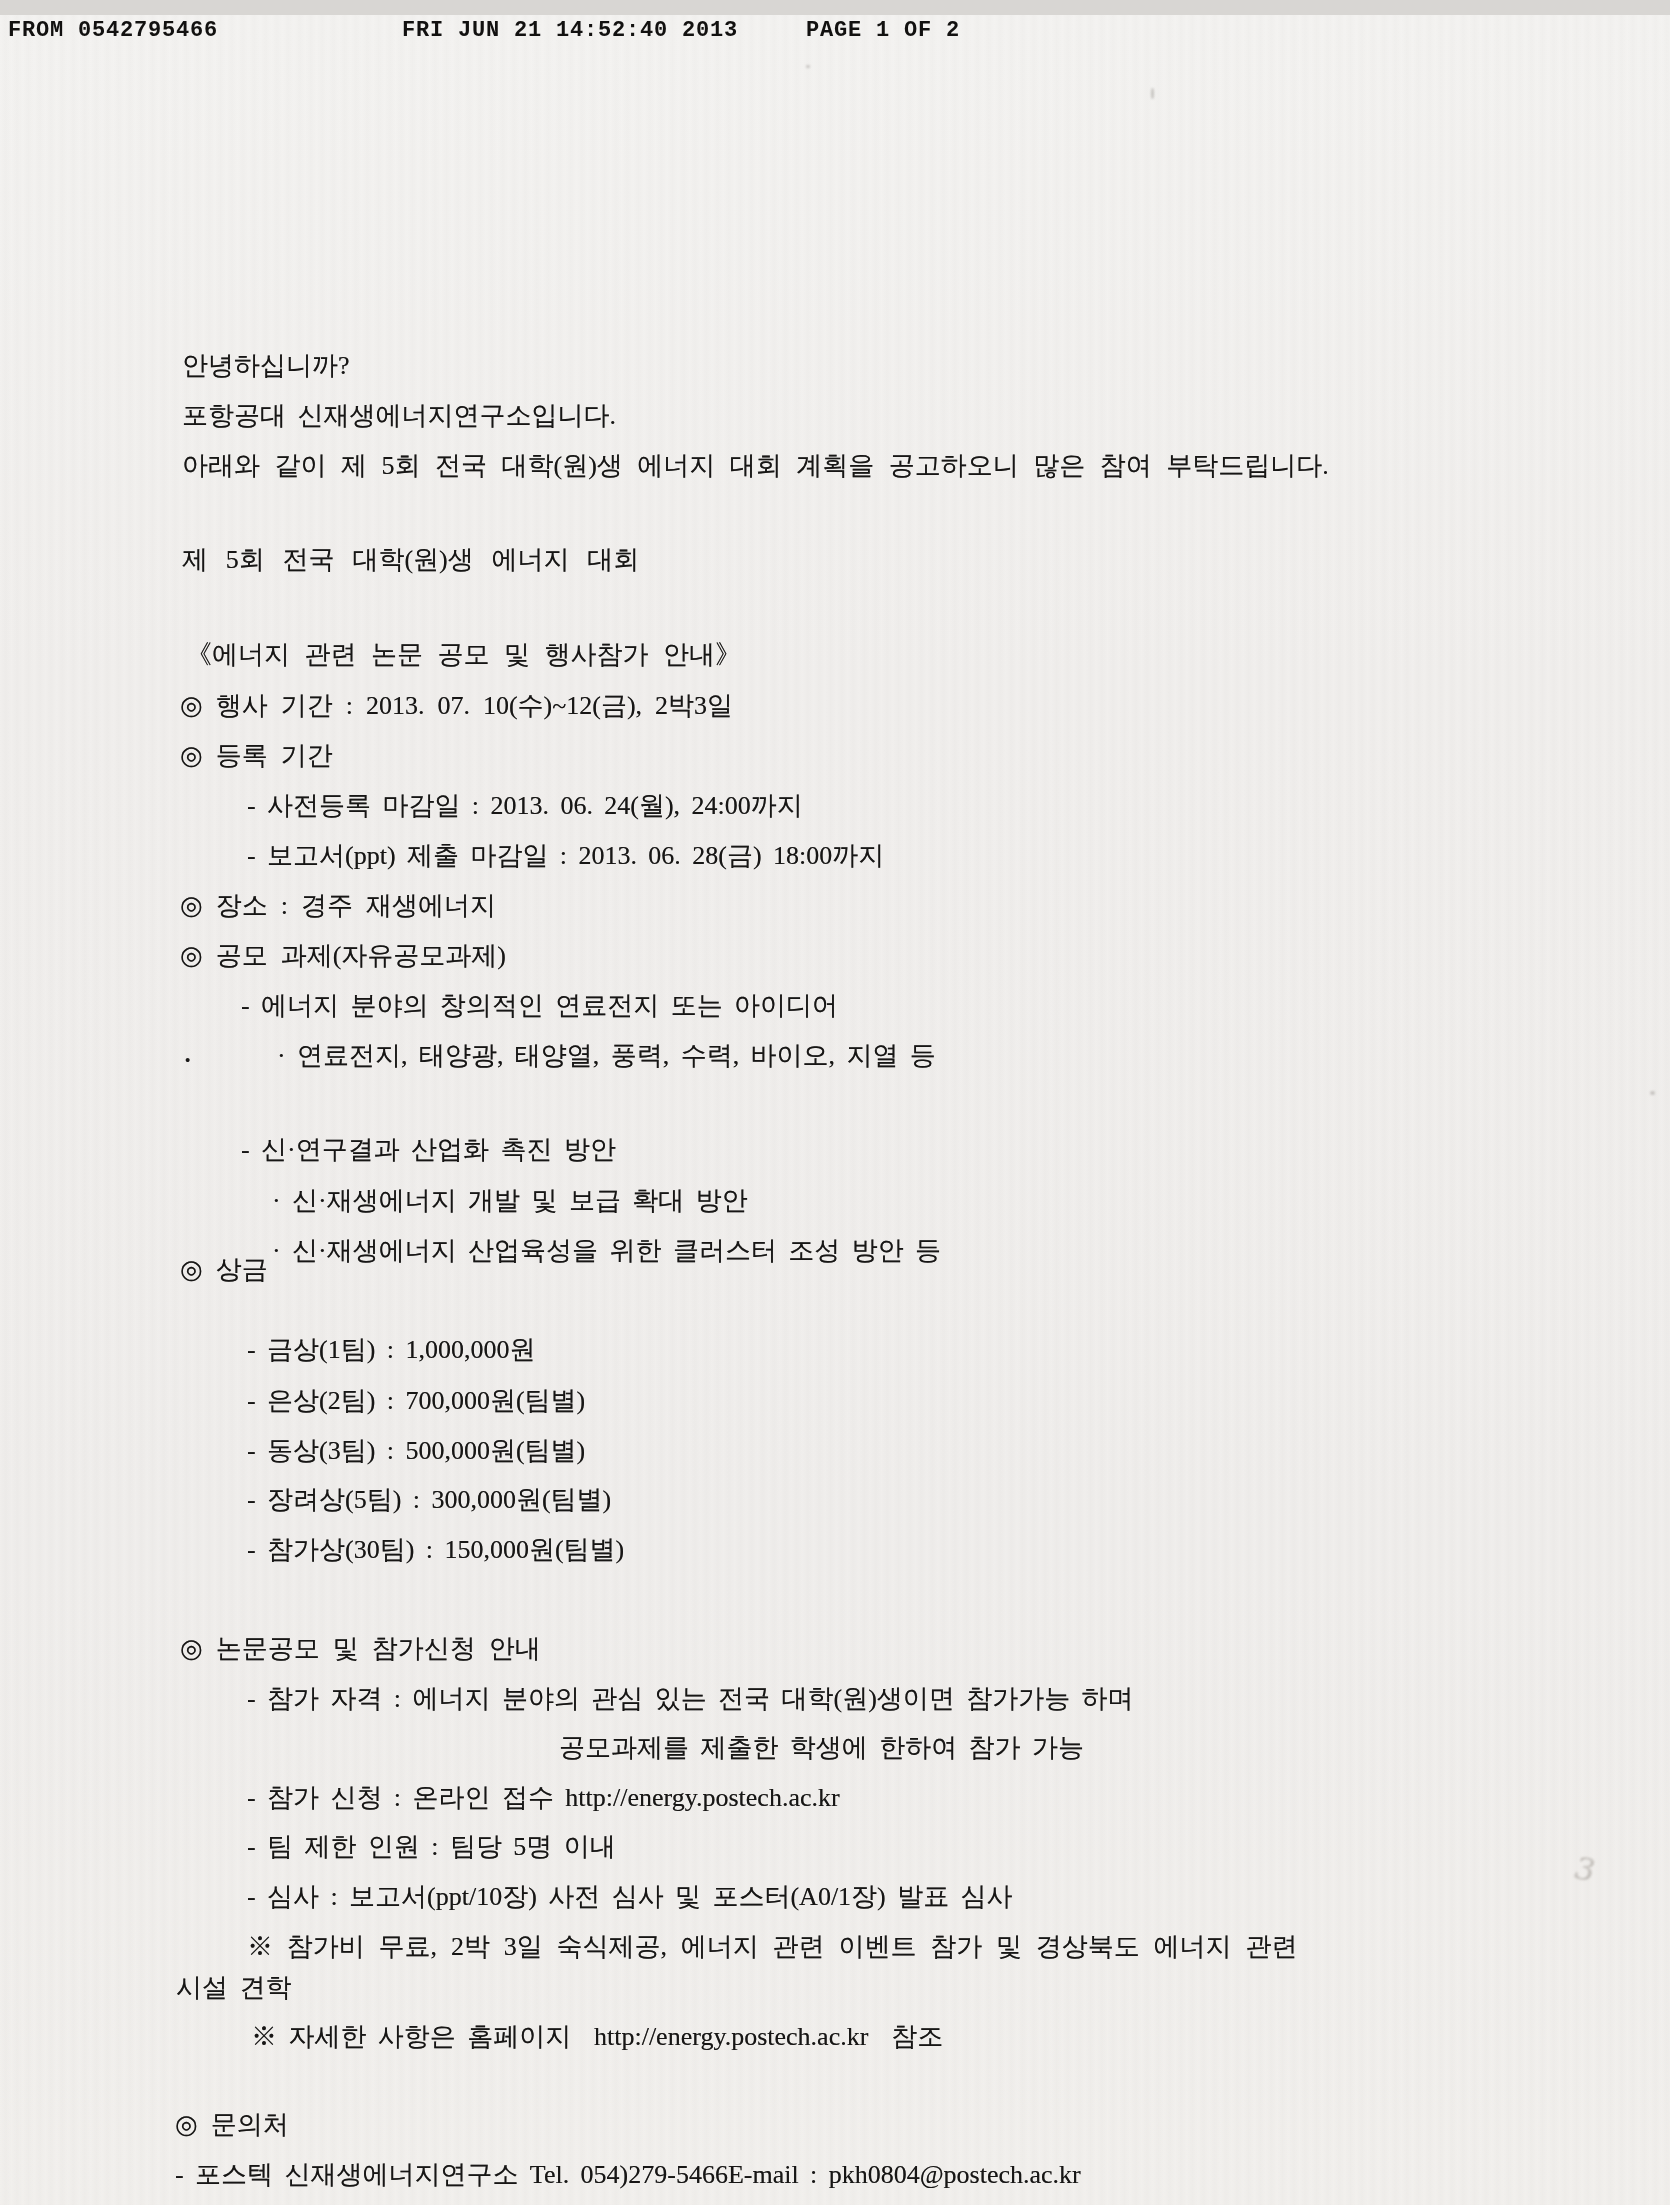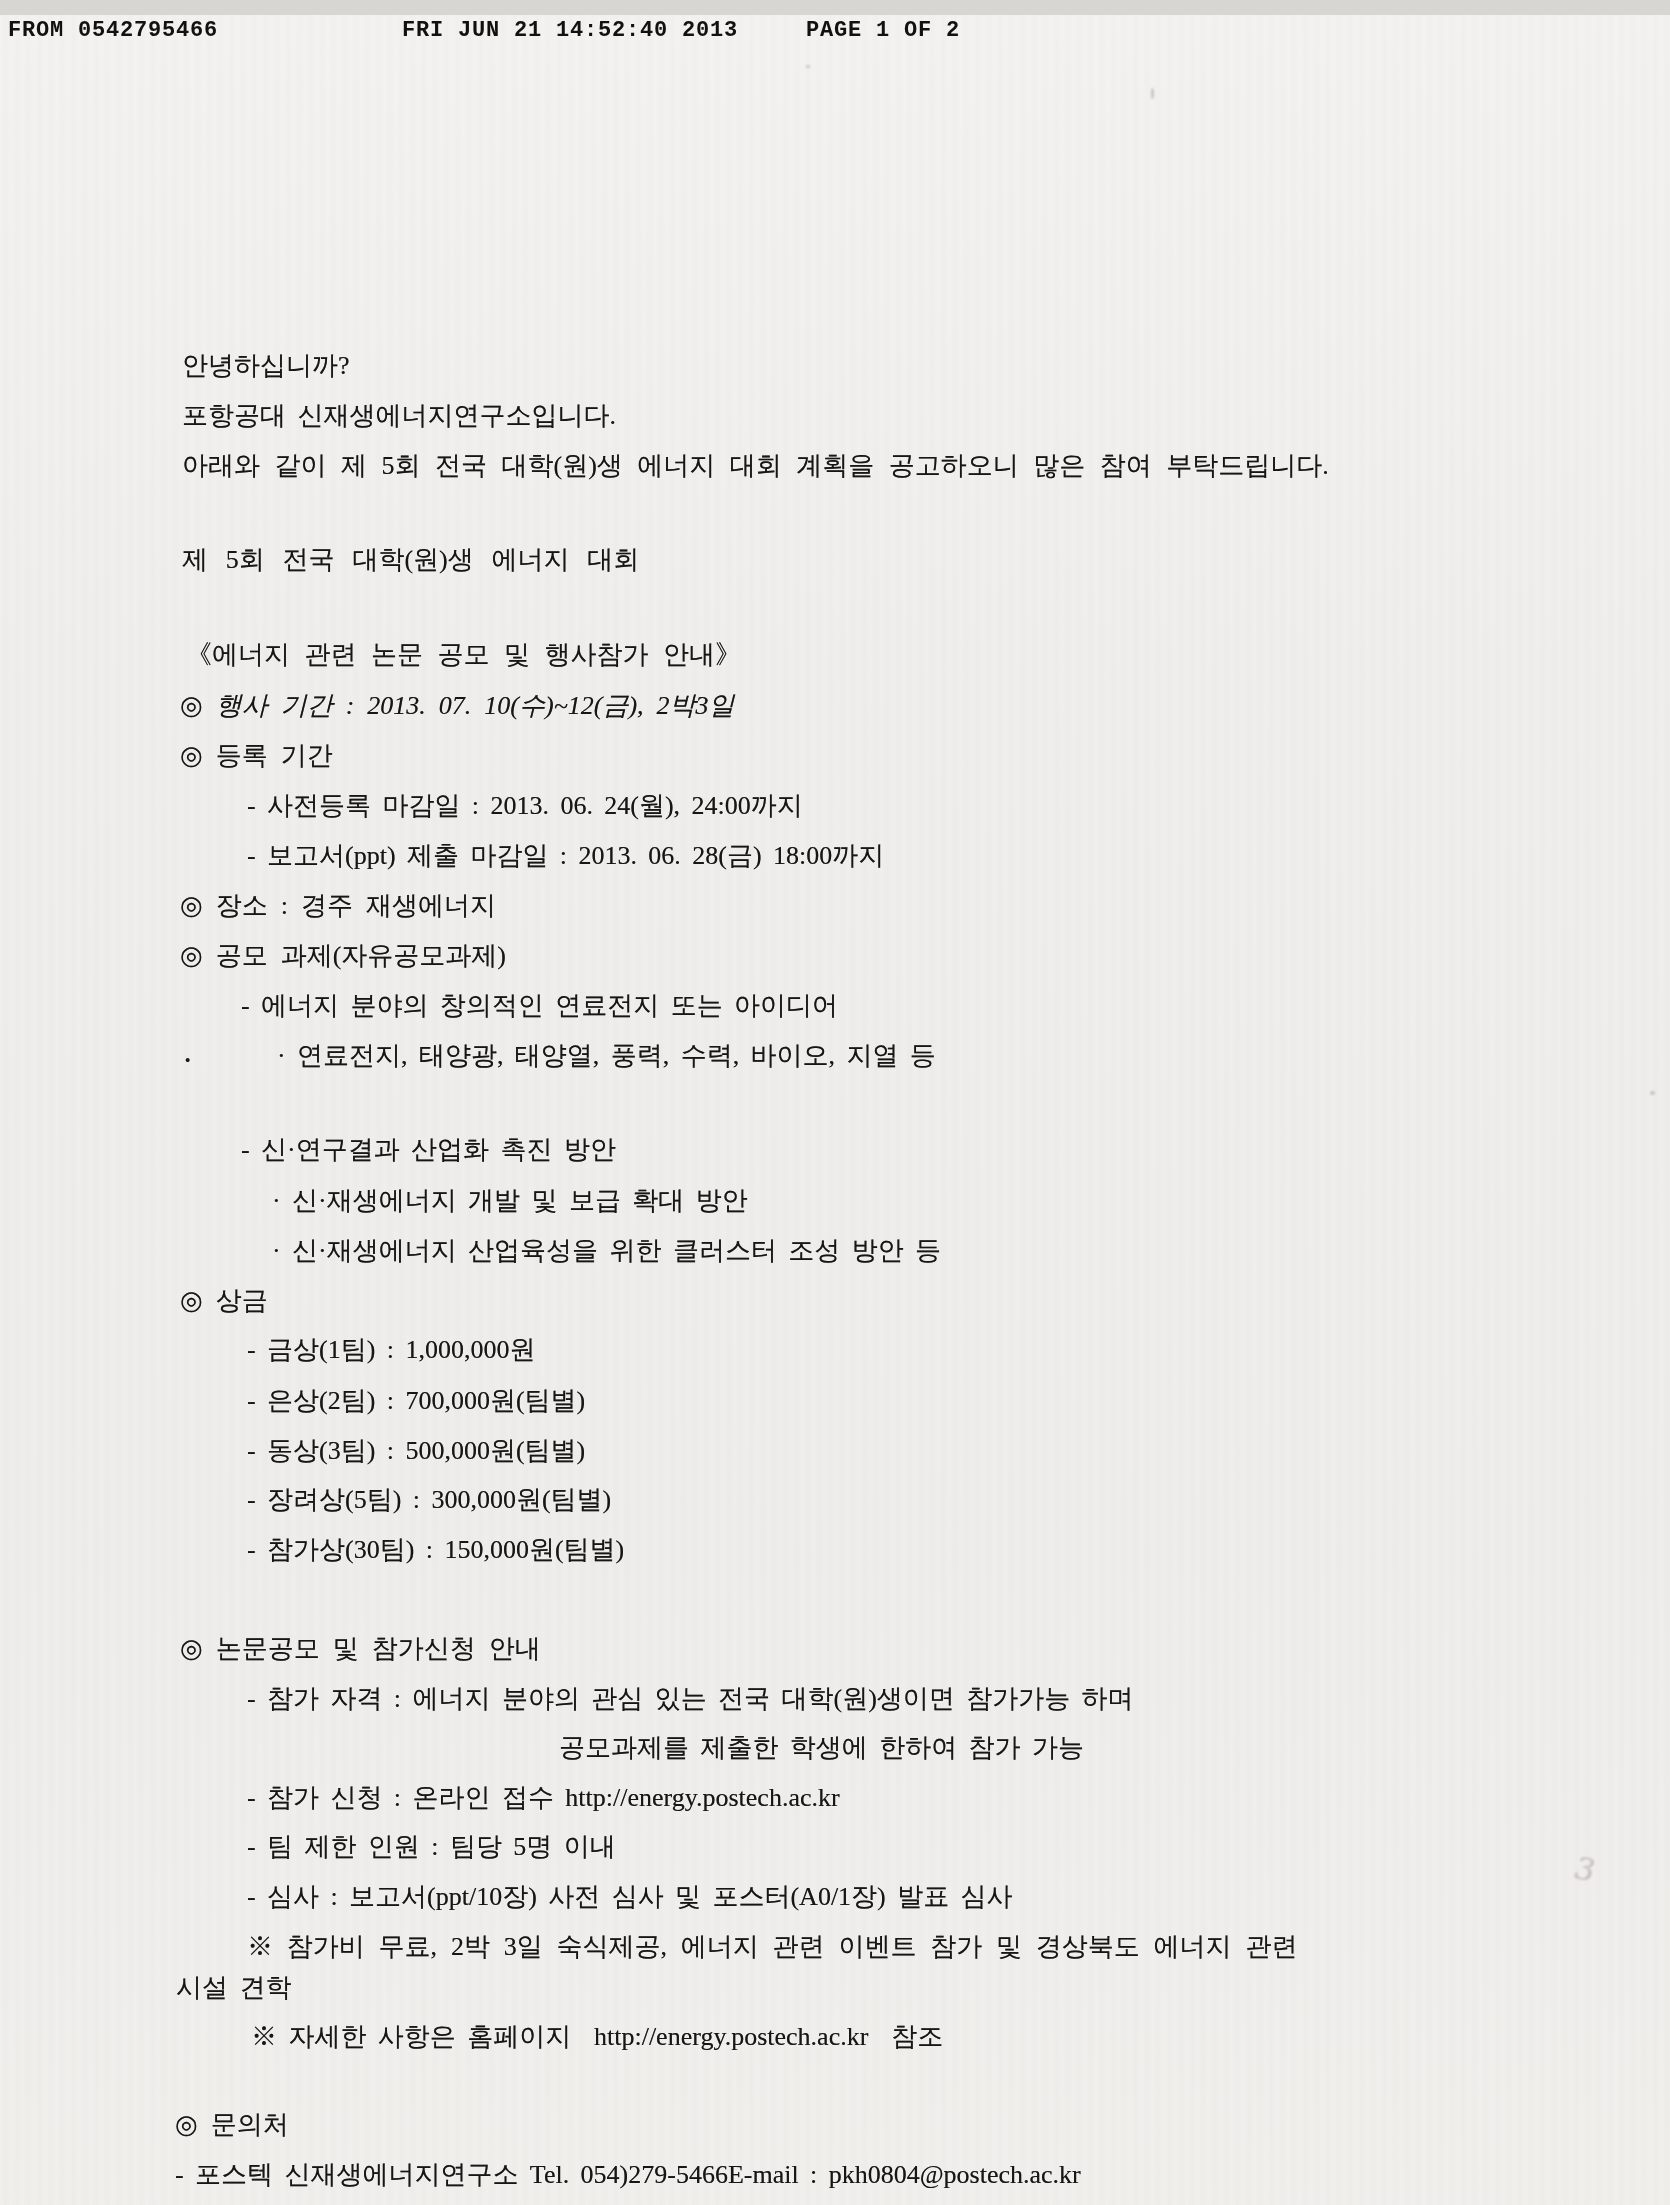--- a/index.html
+++ b/index.html
@@ -83,36 +83,36 @@
     <span class="seg seg-page">PAGE 1 OF 2</span>
   </div>
 
   <div class="line" style="top:336px; left:182px;">안녕하십니까?</div>
   <div class="line" style="top:386px; left:182px;">포항공대 신재생에너지연구소입니다.</div>
   <div class="line" style="top:436px; left:182px; word-spacing:8px;">아래와 같이 제 5회 전국 대학(원)생 에너지 대회 계획을 공고하오니 많은 참여 부탁드립니다.</div>
 
   <div class="line" style="top:530px; left:182px; word-spacing:11.3px;">제 5회 전국 대학(원)생 에너지 대회</div>
 
   <div class="line" style="top:625px; left:186px; word-spacing:8px;">《에너지 관련 논문 공모 및 행사참가 안내》</div>
-  <div class="line" style="top:676px; left:180px; word-spacing:6.5px;font-style:italic;">◎ 행사 기간 : 2013. 07. 10(수)~12(금), 2박3일</div>
+  <div class="line" style="top:676px; left:180px; word-spacing:6.5px;">◎ 행사 기간 : 2013. 07. 10(수)~12(금), 2박3일</div>
   <div class="line" style="top:726px; left:180px; word-spacing:6.5px;">◎ 등록 기간</div>
   <div class="line" style="top:776px; left:247px;">- 사전등록 마감일 : 2013. 06. 24(월), 24:00까지</div>
   <div class="line" style="top:826px; left:247px;">- 보고서(ppt) 제출 마감일 : 2013. 06. 28(금) 18:00까지</div>
   <div class="line" style="top:876px; left:180px; word-spacing:6.5px;">◎ 장소 : 경주 재생에너지</div>
   <div class="line" style="top:926px; left:180px; word-spacing:6.5px;">◎ 공모 과제(자유공모과제)</div>
   <div class="line" style="top:976px; left:241px;">- 에너지 분야의 창의적인 연료전지 또는 아이디어</div>
 
   <div class="stray-dot" style="top:1026px; left:182px;">·</div>
   <div class="line" style="top:1026px; left:277px;">· 연료전지, 태양광, 태양열, 풍력, 수력, 바이오, 지열 등</div>
 
   <div class="line" style="top:1120px; left:241px;">- 신·연구결과 산업화 촉진 방안</div>
   <div class="line" style="top:1221px; left:272px;">· 신·재생에너지 산업육성을 위한 클러스터 조성 방안 등</div>
   <div class="line" style="top:1171px; left:272px;">· 신·재생에너지 개발 및 보급 확대 방안</div>
 
-  <div class="line" style="top:1271px; left:180px; word-spacing:6.5px;">◎ 상금</div>
+  <div class="line" style="top:1240px; left:180px; word-spacing:6.5px;">◎ 상금</div>
   <div class="line" style="top:1320px; left:247px;">- 금상(1팀) : 1,000,000원</div>
   <div class="line" style="top:1371px; left:247px;">- 은상(2팀) : 700,000원(팀별)</div>
   <div class="line" style="top:1421px; left:247px;">- 동상(3팀) : 500,000원(팀별)</div>
   <div class="line" style="top:1470px; left:247px;">- 장려상(5팀) : 300,000원(팀별)</div>
   <div class="line" style="top:1520px; left:247px;">- 참가상(30팀) : 150,000원(팀별)</div>
 
   <div class="line" style="top:1619px; left:180px; word-spacing:6.5px;">◎ 논문공모 및 참가신청 안내</div>
   <div class="line" style="top:1669px; left:247px;">- 참가 자격 : 에너지 분야의 관심 있는 전국 대학(원)생이면 참가가능 하며</div>
   <div class="line" style="top:1718px; left:559px;text-align:center;">공모과제를 제출한 학생에 한하여 참가 가능</div>
   <div class="line" style="top:1768px; left:247px;">- 참가 신청 : 온라인 접수 http://energy.postech.ac.kr</div>

